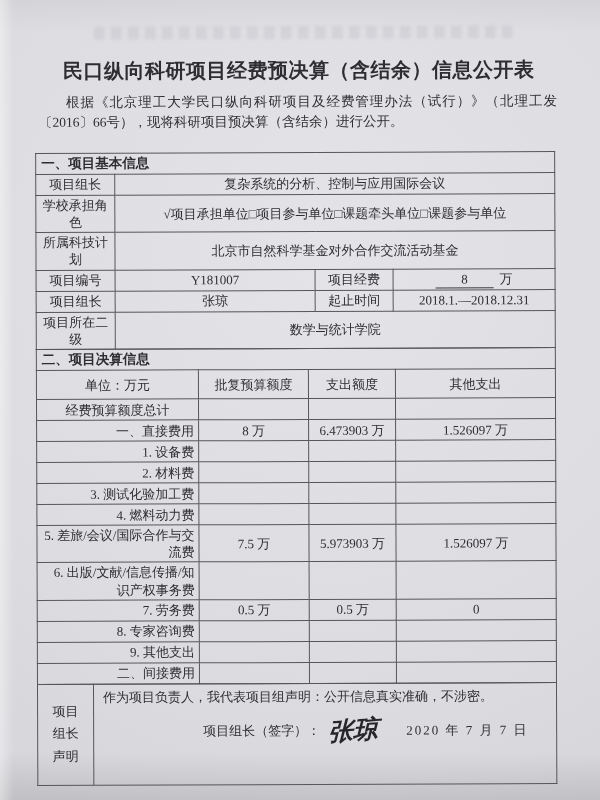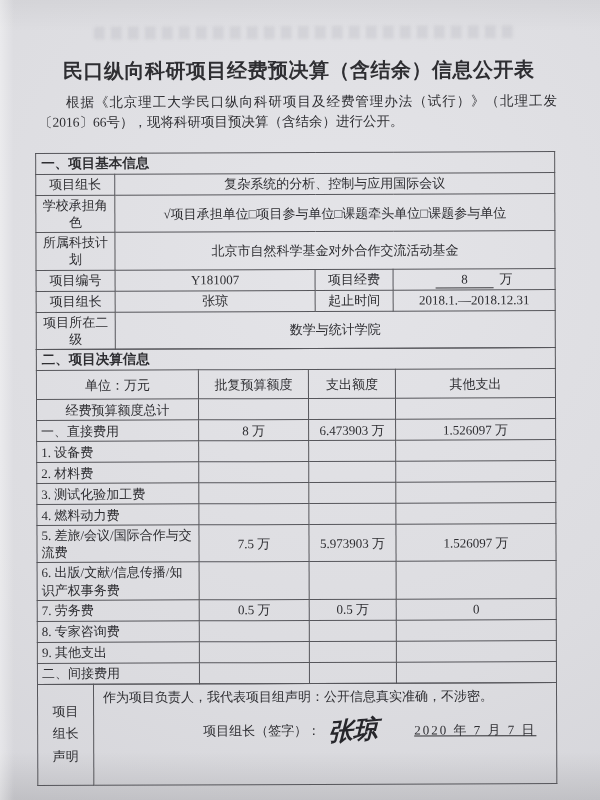--- a/index.html
+++ b/index.html
@@ -21,32 +21,32 @@
   .intro{position:absolute;top:92px;left:40px;width:518px;
     font-size:13.5px;line-height:1.5;text-indent:2em;text-align:justify;}
   .tables{position:absolute;top:152px;left:36px;width:519px;}
   table{border-collapse:collapse;width:100%;table-layout:fixed;}
   .t2,.t3{margin-top:-1px;}
   td{border:1px solid #56565b;font-size:13px;padding:1px 4px;
      text-align:center;vertical-align:middle;line-height:1.32;
      overflow:hidden;}
   tr.r{height:21px;}
   td.sec{font-weight:bold;text-align:left;font-size:13.5px;padding-left:5px;height:18px;}
-  td.left{text-align:left;}
+  td.left{text-align:right;}
   tr.colhead{height:29px;}
   .uline{display:inline-block;min-width:54px;text-align:center;border-bottom:1px solid #3a3a3e;padding:0 2px;}
   .funding-unit{margin-left:6px;}
   td.dlabel{font-size:13px;padding:16px 2px;}
   td.dlabel div{line-height:1.75;}
   td.dcontent{padding:4px 9px 6px 9px;vertical-align:top;}
   .stmt{text-align:left;font-size:13px;}
   .signrow{display:flex;align-items:center;margin-top:9px;padding-left:100px;}
   .signature{font-size:25px;font-weight:bold;font-style:italic;
     transform:rotate(-4deg) skewX(-5deg);display:inline-block;margin:0 8px;color:#26262b;}
-  .date{margin-left:28px;font-size:13px;letter-spacing:2px;white-space:nowrap;text-decoration:underline;}
+  .date{margin-left:20px;font-size:13px;letter-spacing:2px;white-space:nowrap;}
   .note{position:absolute;top:711px;left:42px;font-size:12.5px;letter-spacing:.5px;}
 </style>
 </head>
 <body>
 
 <div class="sheet">
 
   <div class="showthrough"></div>
 
   <div class="title">民口纵向科研项目经费预决算（含结余）信息公开表</div>

